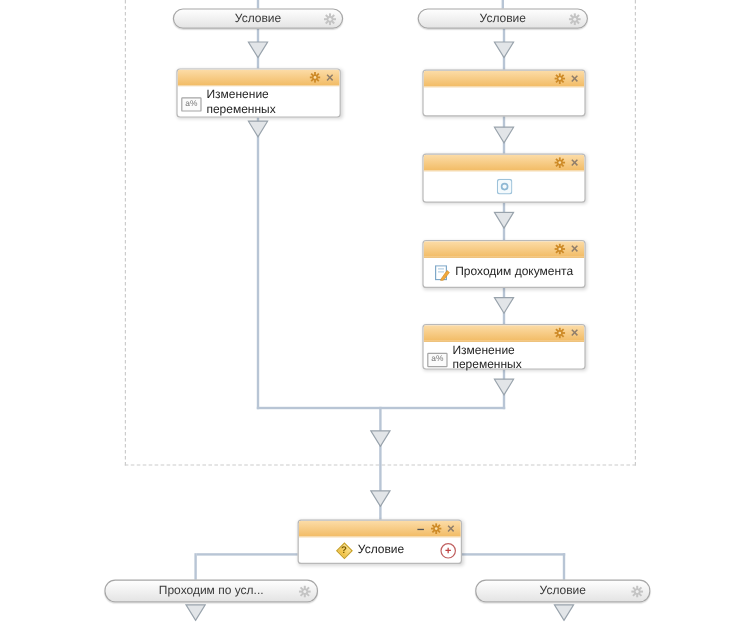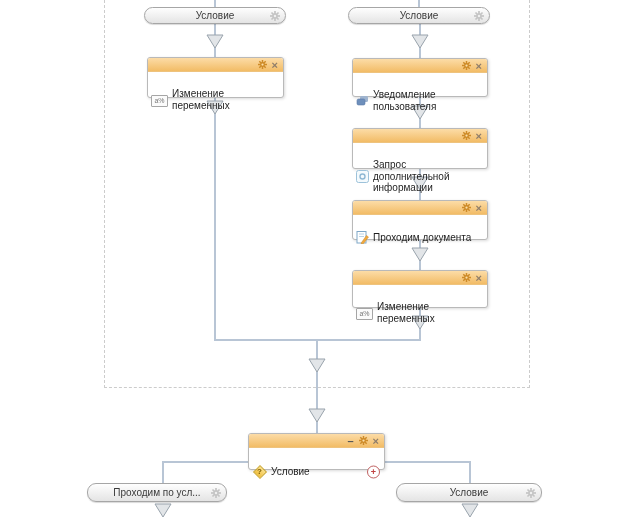--- a/index.html
+++ b/index.html
@@ -34,22 +34,22 @@
     box-shadow:1px 1px 3px rgba(0,0,0,0.15);box-sizing:border-box;
     display:flex;flex-direction:column;
   }
   .block-header{
     height:13px;flex:0 0 13px;
     background:linear-gradient(#fcdca7,#f2bc66);
     border-bottom:1px solid #eec37e;border-radius:2px 2px 0 0;
     display:flex;align-items:center;justify-content:flex-end;gap:5px;padding:0 5px;
   }
   .block-body{
-    flex:1;display:flex;align-items:center;gap:4px;padding:16px 3px;
-    font-size:10px;line-height:1.15;color:#1f1f1f;
+    flex:1;display:flex;align-items:center;gap:4px;padding:2px 3px;
+    font-size:10px;line-height:1.15;color:#1f1f1f;justify-content:center;
   }
   .gear-orange{color:#ce8b28;}
   .icon-close{
     font-size:11px;font-weight:bold;color:#8e7d6b;line-height:10px;cursor:default;
   }
   .icon-min{
     font-size:11px;font-weight:bold;color:#555;line-height:8px;cursor:default;
   }
   
   .vars-icon{
@@ -193,29 +193,20 @@
           <rect x="5" y="0" width="2" height="12"></rect>
           <rect x="0" y="5" width="12" height="2"></rect>
           <rect x="5" y="0" width="2" height="12" transform="rotate(45 6 6)"></rect>
           <rect x="5" y="0" width="2" height="12" transform="rotate(135 6 6)"></rect>
           <circle cx="6" cy="6" r="3.2"></circle>
           <circle cx="6" cy="6" r="1.5" fill="#fbdfa9"></circle>
         </g>
       </svg>
     <span class="icon-close">×</span>
   </div>
-  <div class="block-body">
-    <span class="body-icon">
-      <svg width="13" height="12" viewBox="0 0 13 12">
-          <rect x="4" y="1" width="8" height="6" rx="1.5" fill="#9fb4cf"></rect>
-          <rect x="1" y="4" width="8" height="6" rx="1.5" fill="#6e8fbb" stroke="#5a7ba8" stroke-width="0.6"></rect>
-        </svg>
-    </span>
-    <span>Уведомление пользователя</span>
-  </div>
 </div>
 
 <div class="block" style="left:352px;top:128px;width:136px;height:41px">
   <div class="block-header">
     <svg class="gear-orange" width="9" height="9" viewBox="0 0 12 12">
         <g fill="currentColor">
           <rect x="5" y="0" width="2" height="12"></rect>
           <rect x="0" y="5" width="12" height="2"></rect>
           <rect x="5" y="0" width="2" height="12" transform="rotate(45 6 6)"></rect>
           <rect x="5" y="0" width="2" height="12" transform="rotate(135 6 6)"></rect>
@@ -225,21 +216,20 @@
       </svg>
     <span class="icon-close">×</span>
   </div>
   <div class="block-body">
     <span class="body-icon">
       <svg width="13" height="13" viewBox="0 0 13 13">
           <rect x="0.5" y="0.5" width="12" height="12" rx="2" fill="#f4fafd" stroke="#9dc2da"></rect>
           <circle cx="6.5" cy="6.5" r="2.5" fill="none" stroke="#8fb8d4" stroke-width="1.4"></circle>
         </svg>
     </span>
-    <span>Запрос дополнительной информации</span>
   </div>
 </div>
 
 <div class="block" style="left:352px;top:200px;width:136px;height:40px">
   <div class="block-header">
     <svg class="gear-orange" width="9" height="9" viewBox="0 0 12 12">
         <g fill="currentColor">
           <rect x="5" y="0" width="2" height="12"></rect>
           <rect x="0" y="5" width="12" height="2"></rect>
           <rect x="5" y="0" width="2" height="12" transform="rotate(45 6 6)"></rect>
@@ -305,21 +295,21 @@
       <span class="gw-diamond"></span>
       <span class="gw-q">?</span>
     </span>
     <span>Условие</span>
     <span class="plus-btn">
         <span>+</span>
       </span>
   </div>
 </div>
 
-<div class="pill" style="left:87px;top:483px;width:140px;height:19px">
+<div class="pill" style="left:87px;top:483px;width:178px;height:19px">
   <span>Проходим по усл...</span>
   <svg class="pill-gear" width="10" height="10" viewBox="0 0 12 12">
       <g fill="currentColor">
         <rect x="5" y="0" width="2" height="12"></rect>
         <rect x="0" y="5" width="12" height="2"></rect>
         <rect x="5" y="0" width="2" height="12" transform="rotate(45 6 6)"></rect>
         <rect x="5" y="0" width="2" height="12" transform="rotate(135 6 6)"></rect>
         <circle cx="6" cy="6" r="3.2"></circle>
         <circle cx="6" cy="6" r="1.5" fill="#efefef"></circle>
       </g>

